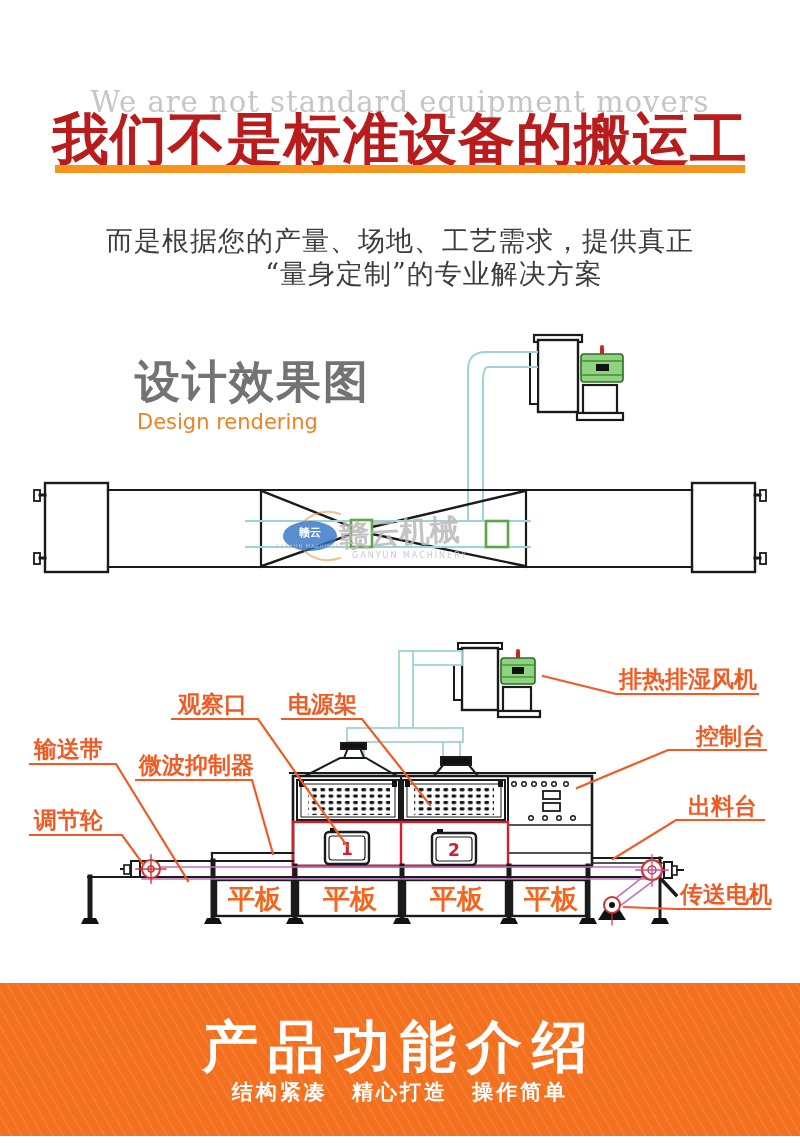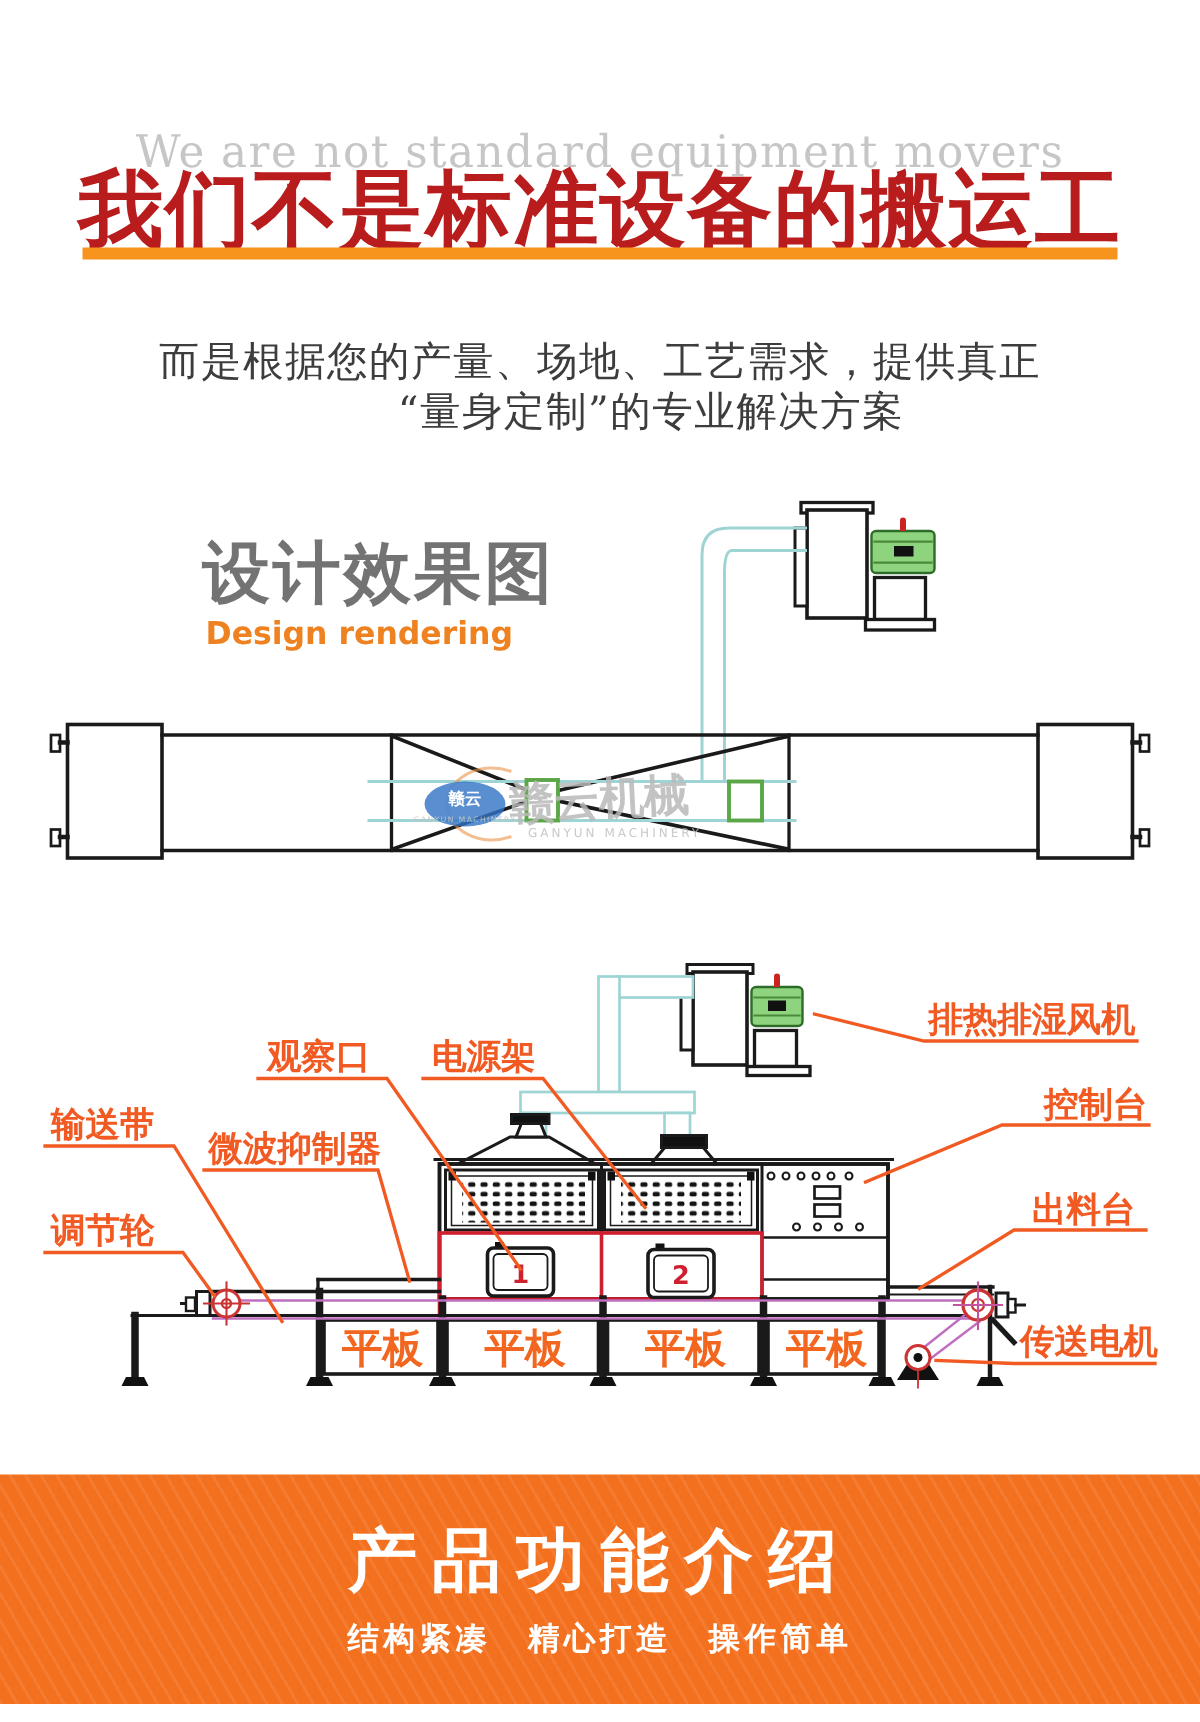--- a/index.html
+++ b/index.html
@@ -14,36 +14,36 @@
   .main-heading{left:0;top:102px;width:800px;text-align:center;
     font-size:57px;font-weight:900;color:#b91c1c;letter-spacing:1px;white-space:nowrap;}
   .heading-underline{left:55px;top:165px;width:690px;height:8px;background:#f7941d;}
   .subtitle{left:0;width:800px;text-align:center;font-family:"DejaVu Serif",serif;
     font-size:27px;color:#3d3d3d;letter-spacing:1px;white-space:nowrap;}
   .subtitle.l1{top:192px;margin-top:31px;}
   .subtitle.l2{top:256px;margin-left:34px;}
 
   
   .design-title{left:135px;top:352px;font-size:45px;font-weight:800;color:#737373;letter-spacing:2px;}
-  .design-sub{left:137px;top:410px;font-size:21px;font-weight:700;color:#ef8220;}
+  .design-sub{left:137px;top:410px;font-size:21px;font-weight:400;color:#ef8220;}
 
   
   svg{position:absolute;left:0;top:0;}
   .lbl{font-family:"DejaVu Sans",sans-serif;font-size:23px;font-weight:700;fill:#f15a22;}
   .plate{font-family:"DejaVu Sans",sans-serif;font-size:27px;font-weight:700;fill:#f2661f;}
   .winnum{font-family:"DejaVu Sans",sans-serif;font-size:17px;font-weight:700;fill:#cf2030;}
   .brandcn{font-family:"DejaVu Serif",serif;font-size:30px;font-weight:700;fill:#b9b9b9;}
   .branden{font-family:"DejaVu Sans",sans-serif;font-size:8px;fill:#bfbfbf;letter-spacing:2px;}
   .badge{font-family:"DejaVu Sans",sans-serif;font-size:11px;font-weight:700;fill:#ffffff;}
 
   
   .footer-band{left:0;top:983px;width:800px;height:153px;background:#f3701e;
     background-image:repeating-linear-gradient(60deg,rgba(255,255,255,.08) 0 2px,rgba(255,255,255,0) 2px 9px);}
   .footer-title{left:0;top:1010px;width:800px;text-align:center;color:#ffffff;
-    font-size:46px;font-weight:900;letter-spacing:10px;white-space:nowrap;}
+    font-size:56px;font-weight:900;letter-spacing:10px;white-space:nowrap;}
   .footer-tagline{left:0;top:1078px;width:800px;text-align:center;color:#ffffff;
     font-size:21px;font-weight:700;letter-spacing:3px;word-spacing:14px;white-space:nowrap;}
 </style>
 </head>
 <body>
 
 <div class="page">
 
   <div class="abs watermark-en">We are not standard equipment movers</div>
   <div class="abs main-heading">我们不是标准设备的搬运工</div>

